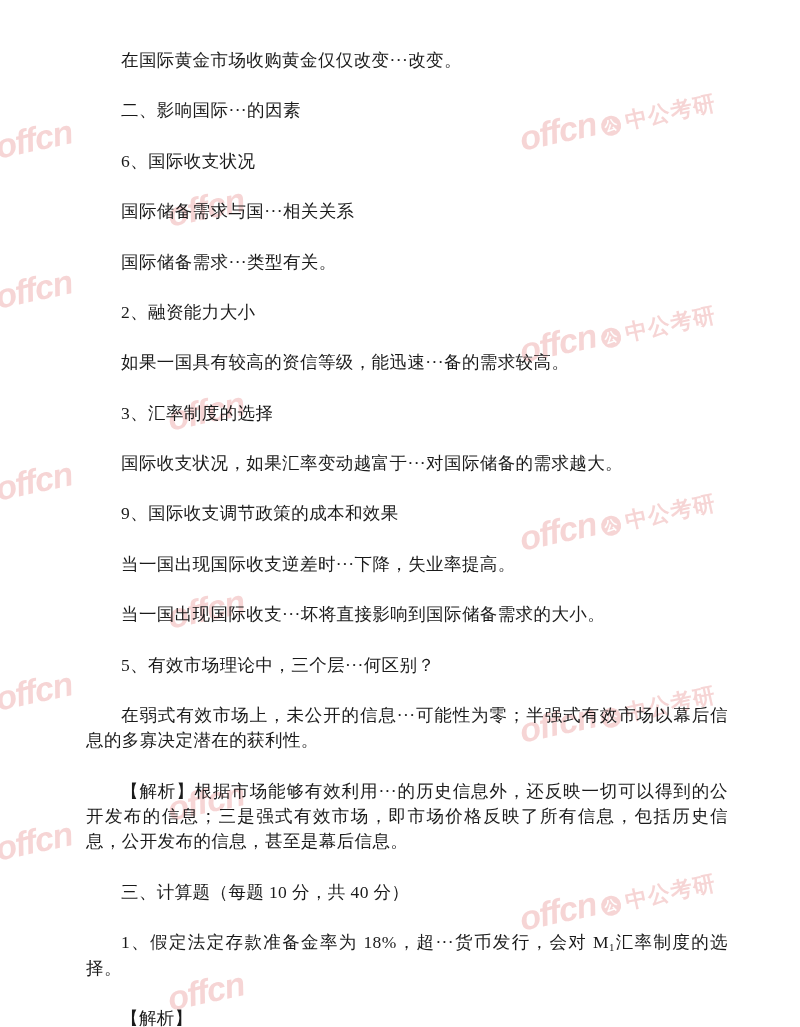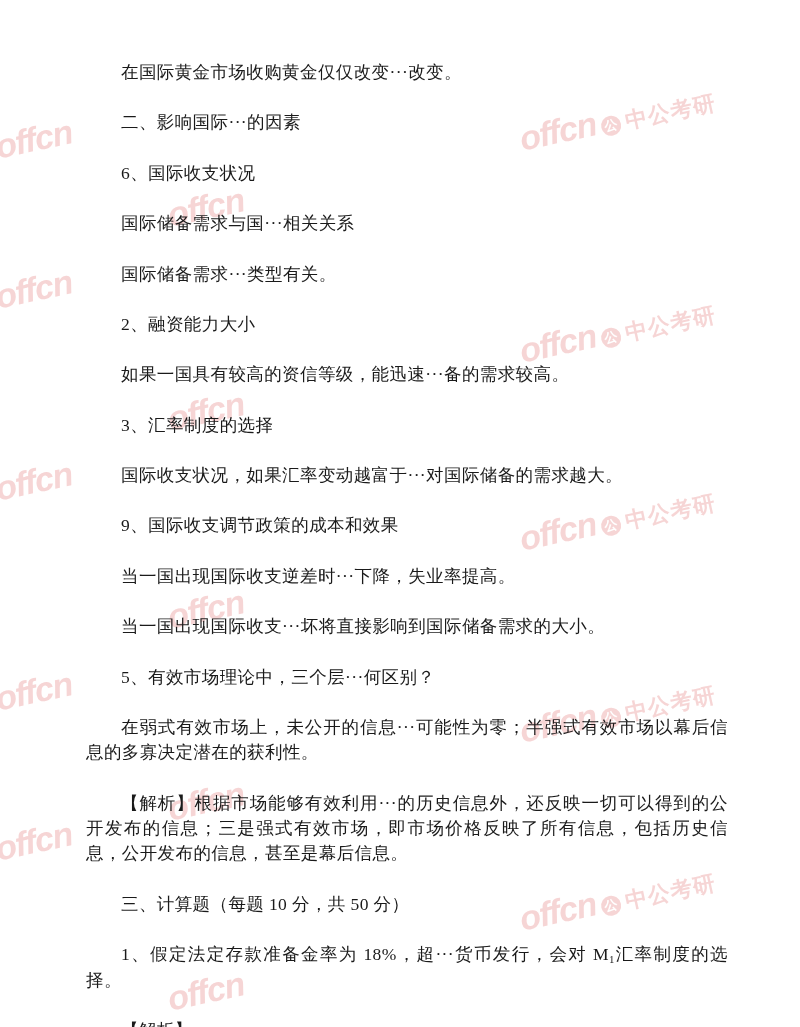--- a/index.html
+++ b/index.html
@@ -59,21 +59,21 @@
     vertical-align: 2px;
   }
 
   
   .content {
     position: relative;
     z-index: 2;
     padding: 44px 72px 0 86px;
   }
   p.line {
-    margin: 16px 0 25px 0;
+    margin: 4px 0 25px 0;
     font-size: 17.5px;
     line-height: 1.45;
     letter-spacing: .4px;
     text-align: justify;
   }
   p.indent {
     text-indent: 2em;
   }
   p.tight {
     margin-bottom: 24px;
@@ -116,21 +116,21 @@
     <p class="line indent">2、融资能力大小</p>
     <p class="line indent">如果一国具有较高的资信等级，能迅速···备的需求较高。</p>
     <p class="line indent">3、汇率制度的选择</p>
     <p class="line indent">国际收支状况，如果汇率变动越富于···对国际储备的需求越大。</p>
     <p class="line indent">9、国际收支调节政策的成本和效果</p>
     <p class="line indent">当一国出现国际收支逆差时···下降，失业率提高。</p>
     <p class="line indent">当一国出现国际收支···坏将直接影响到国际储备需求的大小。</p>
     <p class="line indent">5、有效市场理论中，三个层···何区别？</p>
     <p class="line indent">在弱式有效市场上，未公开的信息···可能性为零；半强式有效市场以幕后信息的多寡决定潜在的获利性。</p>
     <p class="line indent">【解析】根据市场能够有效利用···的历史信息外，还反映一切可以得到的公开发布的信息；三是强式有效市场，即市场价格反映了所有信息，包括历史信息，公开发布的信息，甚至是幕后信息。</p>
-    <p class="line indent">三、计算题（每题 10 分，共 50 分）</p>
+    <p class="line indent">三、计算题（每题 10 分，共 40 分）</p>
 
     <p class="line indent"><span>1、假定法定存款准备金率为 18%，超···货币发行，会对 M</span><sub>1</sub><span>汇率制度的选择。</span></p>
 
     <p class="line indent">【解析】</p>
 
     <p class="line indent tight">（1）货币乘数：</p>
 
   </div>
 </div>
 

